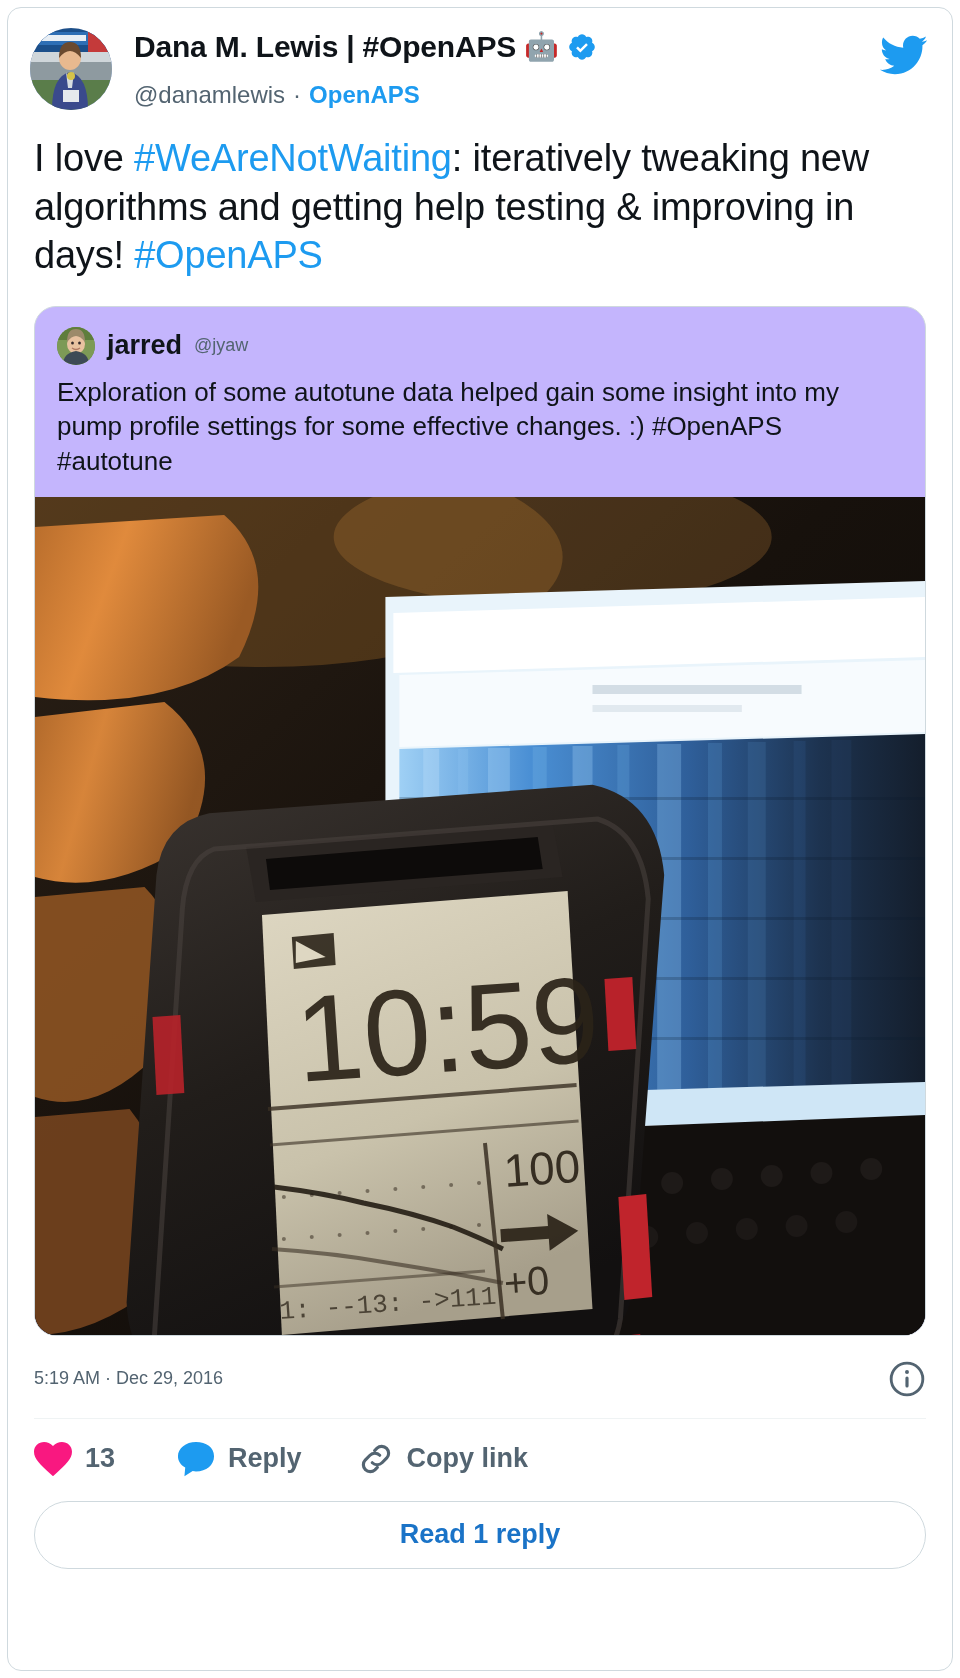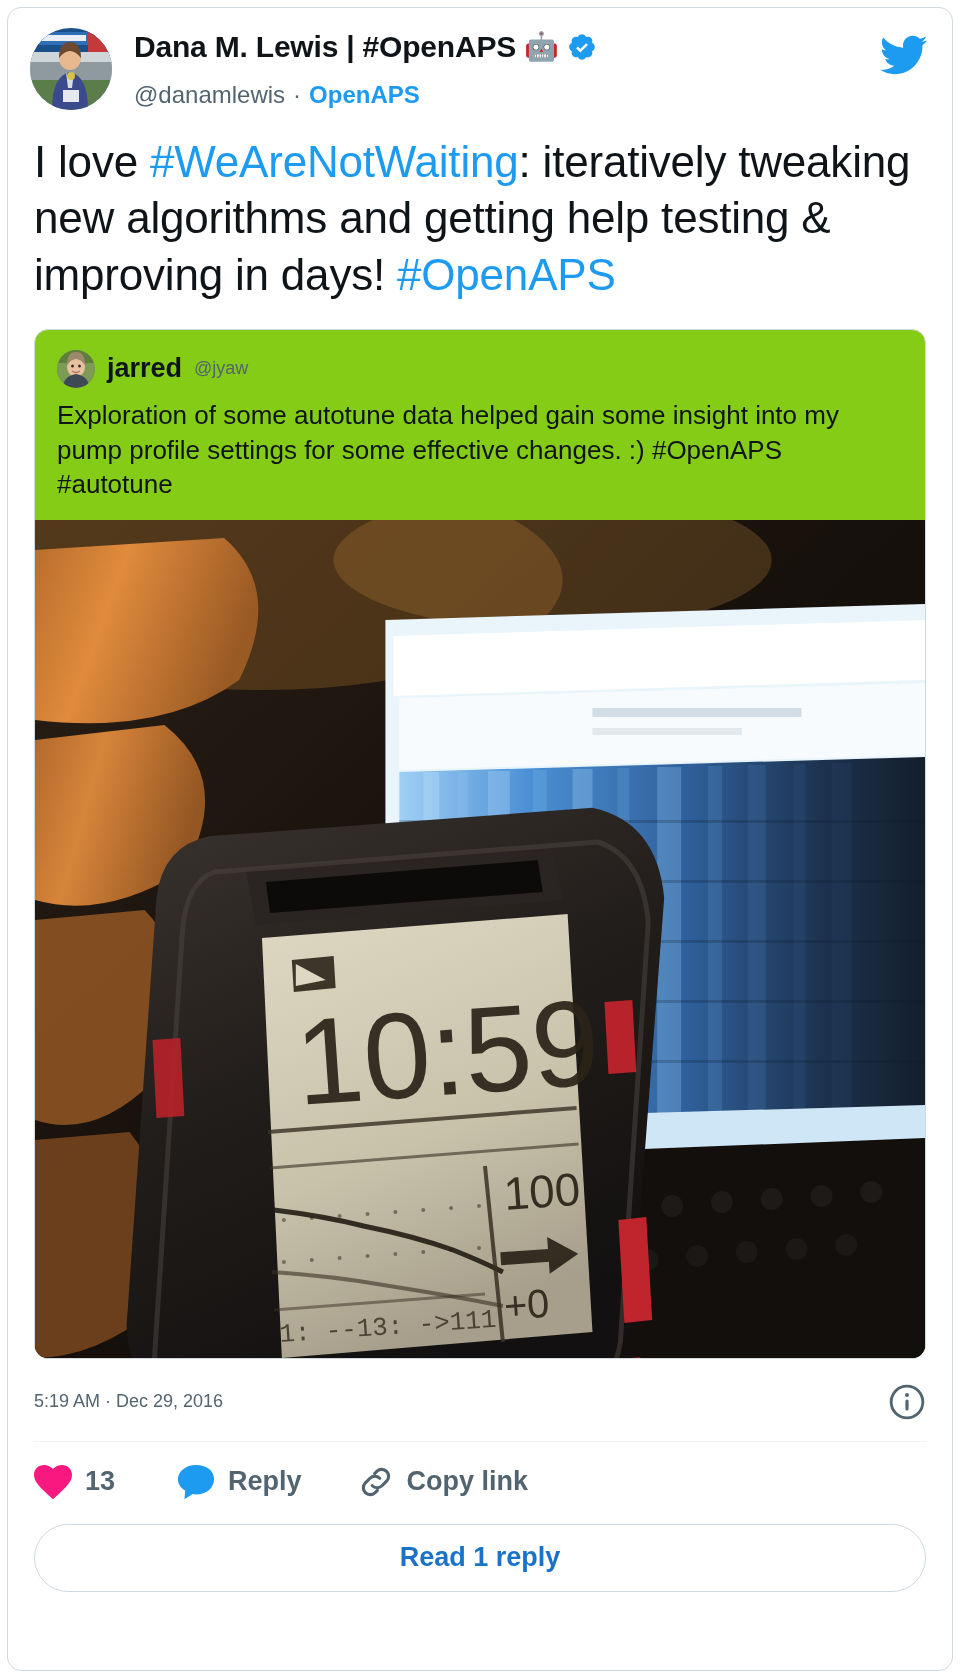--- a/index.html
+++ b/index.html
@@ -98,39 +98,39 @@
     position: absolute;
     right: 24px;
     top: 22px;
     width: 50px;
     height: 50px;
   }
 
   
   .tweet-text {
     padding: 24px 26px 0 26px;
-    font-size: 44px;
+    font-size: 38px;
     line-height: 1.28;
     color: #0f1419;
     letter-spacing: -0.2px;
     word-wrap: break-word;
   }
   .tweet-text .hashtag {
     color: #1d9bf0;
     text-decoration: none;
     cursor: pointer;
   }
 
   
   .quoted-tweet {
     margin: 26px 26px 0 26px;
     border: 1px solid #cfd9de;
-    border-radius: 14px;
+    border-radius: 22px;
     overflow: hidden;
-    background: #84cc16;
+    background: #c4b5fd;
   }
 
   .quoted-header {
     display: flex;
     align-items: center;
     padding: 20px 22px 0 22px;
     gap: 12px;
   }
   .quoted-avatar {
     width: 38px;

